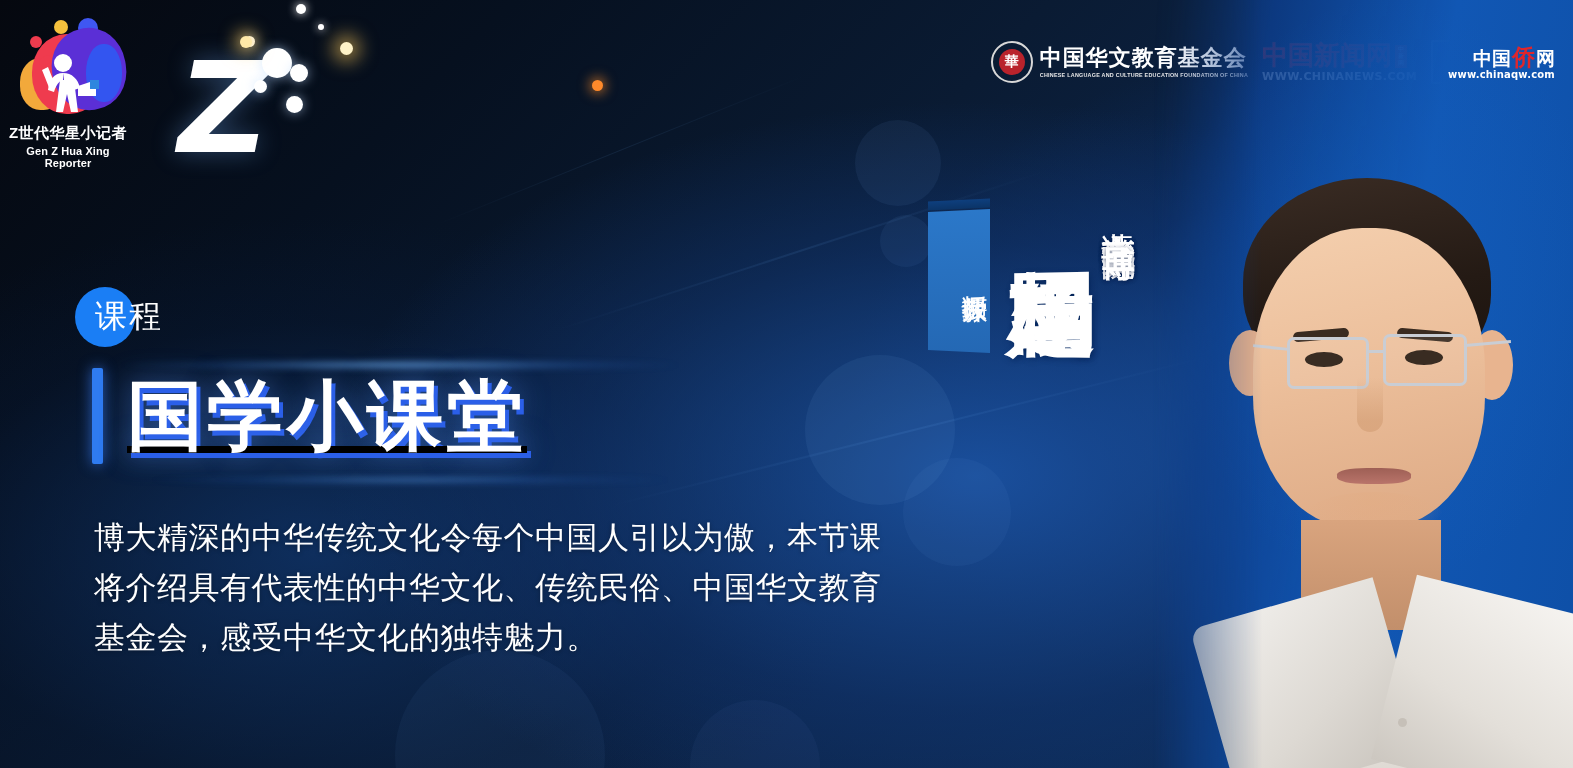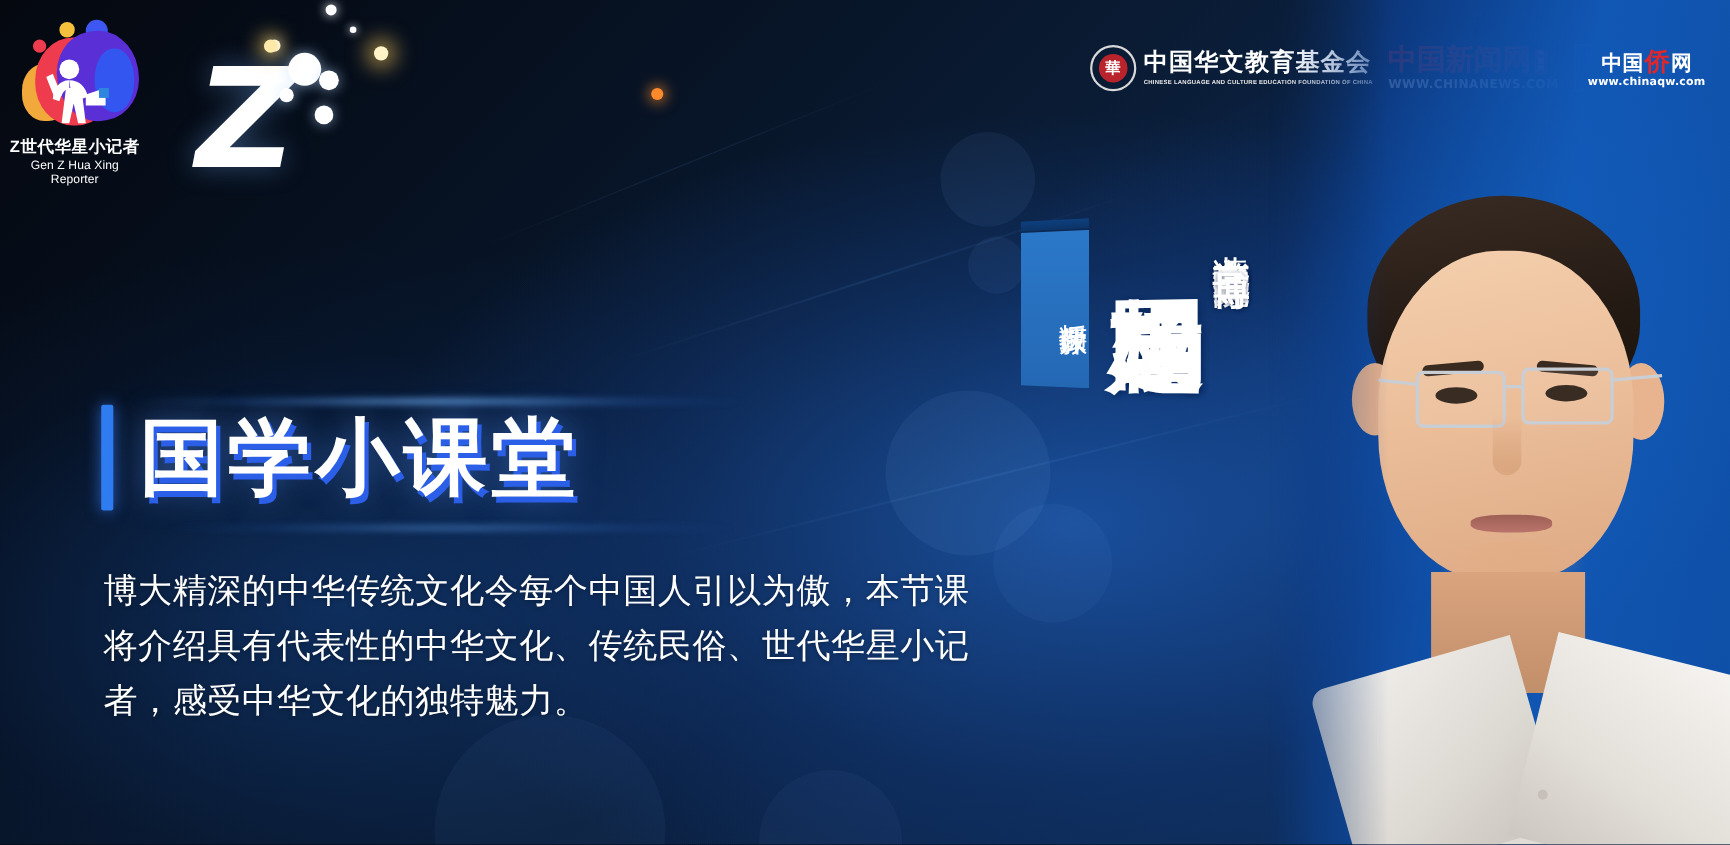--- a/index.html
+++ b/index.html
@@ -39,21 +39,21 @@
   .bm { position:absolute; border-radius:50%; }
   .bm-orange { left:12px; top:44px; width:44px; height:52px; background:#f2a93b; border-radius:46%; }
   .bm-red    { left:24px; top:20px; width:72px; height:80px; background:#ef3b4e; border-radius:48%; }
   .bm-purple { left:44px; top:14px; width:74px; height:82px; background:#5b2fd6; border-radius:48%; transform:rotate(-10deg); }
   .bm-blue   { left:78px; top:30px; width:36px; height:58px; background:#3355f0; border-radius:48%; }
   .dot-y { left:46px; top:6px;  width:14px; height:14px; background:#f5c13d; }
   .dot-p { left:22px; top:22px; width:12px; height:12px; background:#ef3b4e; }
   .dot-b { left:70px; top:4px;  width:20px; height:20px; background:#3f57f2; }
   .figure { position:absolute; left:30px; top:26px; width:66px; height:74px; }
   .brand-cn { font-size:15px; font-weight:bold; color:#fff; letter-spacing:.5px; margin-top:2px; }
-  .brand-en { font-size:11px; font-weight:normal; color:#fff; letter-spacing:.1px; margin-top:2px; }
+  .brand-en { font-size:11px; font-weight:bold; color:#fff; letter-spacing:.1px; margin-top:2px; }
 
   
   .headline { position:absolute; left:178px; top:24px; height:140px; display:flex; align-items:flex-end; }
   .z-glyph { position:relative; width:110px; height:130px; }
   .z-glyph .zletter {
     position:absolute; left:0; top:12px; font-size:126px; line-height:1; font-weight:bold;
     font-family:"DejaVu Sans",sans-serif; color:#fff; font-style:italic;
     text-shadow:0 0 24px rgba(120,180,255,.35);
   }
   .node { position:absolute; background:#fff; border-radius:50%; box-shadow:0 0 12px rgba(190,220,255,.6); }
@@ -101,37 +101,37 @@
   .news-cn { font-size:26px; font-weight:bold; color:#d01f26; line-height:1;
              font-family:"DejaVu Serif","Liberation Serif",serif; letter-spacing:0px;
              text-shadow:0 0 1px rgba(255,255,255,.25); }
   .news-badge { font-size:6px; color:#fff; background:#b9232c; padding:1px 1px; line-height:1.15;
                 width:12px; text-align:center; letter-spacing:0; }
   .news-url { font-size:11px; font-weight:bold; color:#fff; letter-spacing:.4px; margin-top:2px;
               font-family:"DejaVu Sans",sans-serif; }
 
   .pl-qw { background:linear-gradient(180deg,#0f56b5 0%, #0a3f8e 100%);
            border:2px solid #8fb6e6; padding:3px 6px 2px; border-radius:2px; position:relative; overflow:hidden;
-           display:flex; flex-direction:column; align-items:center; width:132px; }
+           display:flex; flex-direction:column; align-items:flex-end; width:132px; }
   .qw-globe { position:absolute; left:28px; top:-11px; width:52px; height:34px;
               background:radial-gradient(circle at 50% 80%, #eaf4ff 0%, #9cc8f2 55%, #4f93d8 100%);
               border-radius:50%; opacity:.92; }
   .qw-row { position:relative; display:flex; align-items:baseline; gap:1px; z-index:2; }
   .qw-c { font-size:19px; font-weight:bold; color:#fff; font-family:"DejaVu Serif","Liberation Serif",serif; line-height:1; }
   .qw-red { font-size:23px; font-weight:bold; color:#e0262b; font-family:"DejaVu Serif","Liberation Serif",serif; line-height:1; }
   .qw-url { position:relative; z-index:2; font-size:10px; font-weight:bold; color:#fff; letter-spacing:.2px; margin-top:1px;
             font-family:"DejaVu Sans",sans-serif; }
 
   
   .badge-wrap { position:absolute; left:75px; top:287px; width:260px; height:72px; }
   .badge-circle { position:absolute; left:0; top:0; width:60px; height:60px; border-radius:50%; background:#1a7ef5; }
   .badge-label { position:absolute; left:20px; top:8px; font-size:32px; font-weight:500; color:#fff; letter-spacing:2px;
                  font-family:"DejaVu Sans","Liberation Sans",sans-serif; }
 
-  .course-title-row { position:absolute; left:92px; top:368px; display:flex; align-items:center; }
+  .course-title-row { position:absolute; left:92px; top:368px; display:flex; align-items:center;text-decoration:underline; }
   .title-bar { width:11px; height:96px; background:#2f7bf0; border-radius:2px; margin-right:24px;
                box-shadow:0 0 14px rgba(60,130,255,.7); }
   .course-title { position:relative; font-size:76px; font-weight:bold; letter-spacing:4px; line-height:1;
                   font-family:"DejaVu Sans","Liberation Sans",sans-serif; color:#fff;
                   text-shadow: 4px 5px 0 #2b5fe8, 0 0 28px rgba(90,150,255,.55); }
   .title-glow { position:absolute; left:120px; top:360px; width:560px; height:10px;
                 background:radial-gradient(ellipse at center, rgba(130,195,255,.85) 0%, rgba(60,130,230,.25) 45%, rgba(0,0,0,0) 72%);
                 filter:blur(3px); }
   .title-glow2 { position:absolute; left:150px; top:476px; width:520px; height:8px;
                 background:radial-gradient(ellipse at center, rgba(120,185,255,.6) 0%, rgba(50,120,220,.2) 45%, rgba(0,0,0,0) 72%);
@@ -291,30 +291,34 @@
       <div class="qw-globe"></div>
       <div class="qw-row">
         <span class="qw-c">中国</span>
         <span class="qw-red">侨</span>
         <span class="qw-c">网</span>
       </div>
       <div class="qw-url">www.chinaqw.com</div>
     </div>
   </div>
 
+  <div class="badge-wrap">
+    <div class="badge-circle"></div>
+    <div class="badge-label">课程</div>
+  </div>
 
   <div class="title-glow"></div>
   <div class="title-glow2"></div>
 
   <div class="course-title-row">
     <div class="title-bar"></div>
     <div class="course-title">国学小课堂</div>
   </div>
 
-  <div class="course-desc">博大精深的中华传统文化令每个中国人引以为傲，本节课将介绍具有代表性的中华文化、传统民俗、世代华星小记者，感受中华文化的独特魅力。</div>
+  <div class="course-desc">博大精深的中华传统文化令每个中国人引以为傲，本节课将介绍具有代表性的中华文化、传统民俗、中国华文教育基金会，感受中华文化的独特魅力。</div>
 
   <div class="ribbon">
     <div class="ribbon-top"></div>
     <div class="ribbon-body"></div>
     <div class="ribbon-text">授课教师</div>
   </div>
 
   <div class="teacher-name">杨建国</div>
 
   <div class="teacher-cred"><span>北京语言大学中华文化研究院</span><b>博导</b></div>

